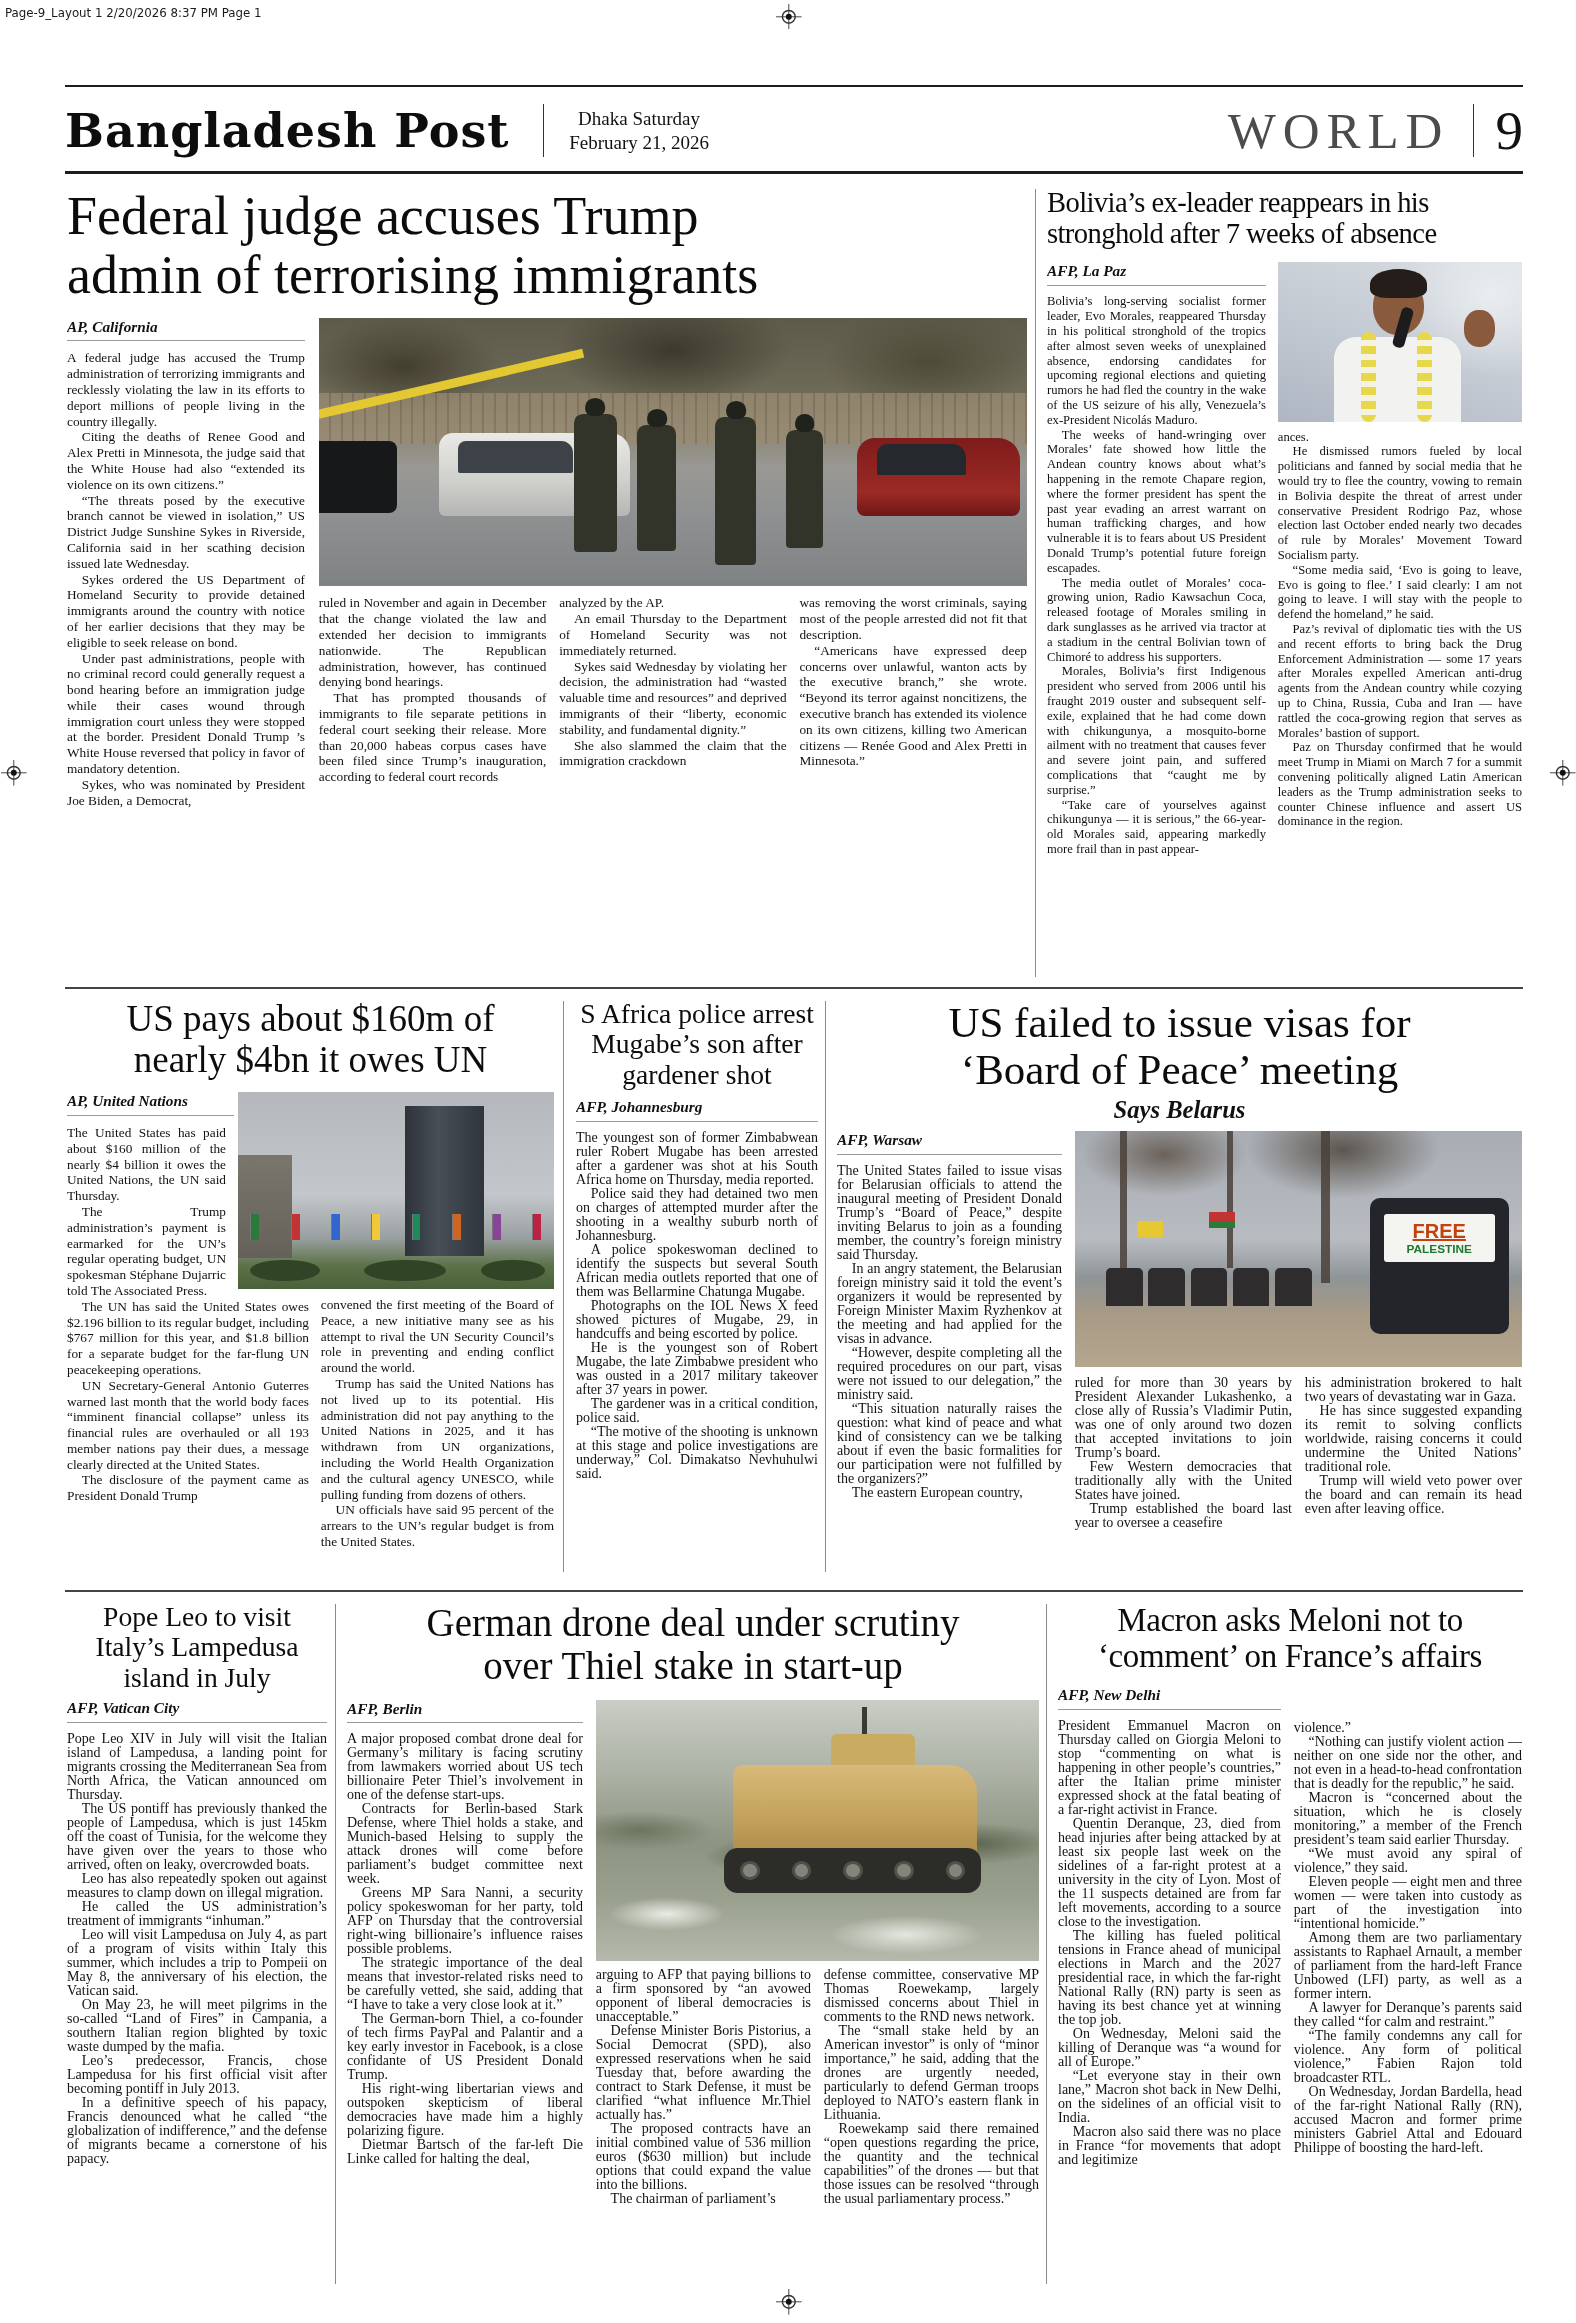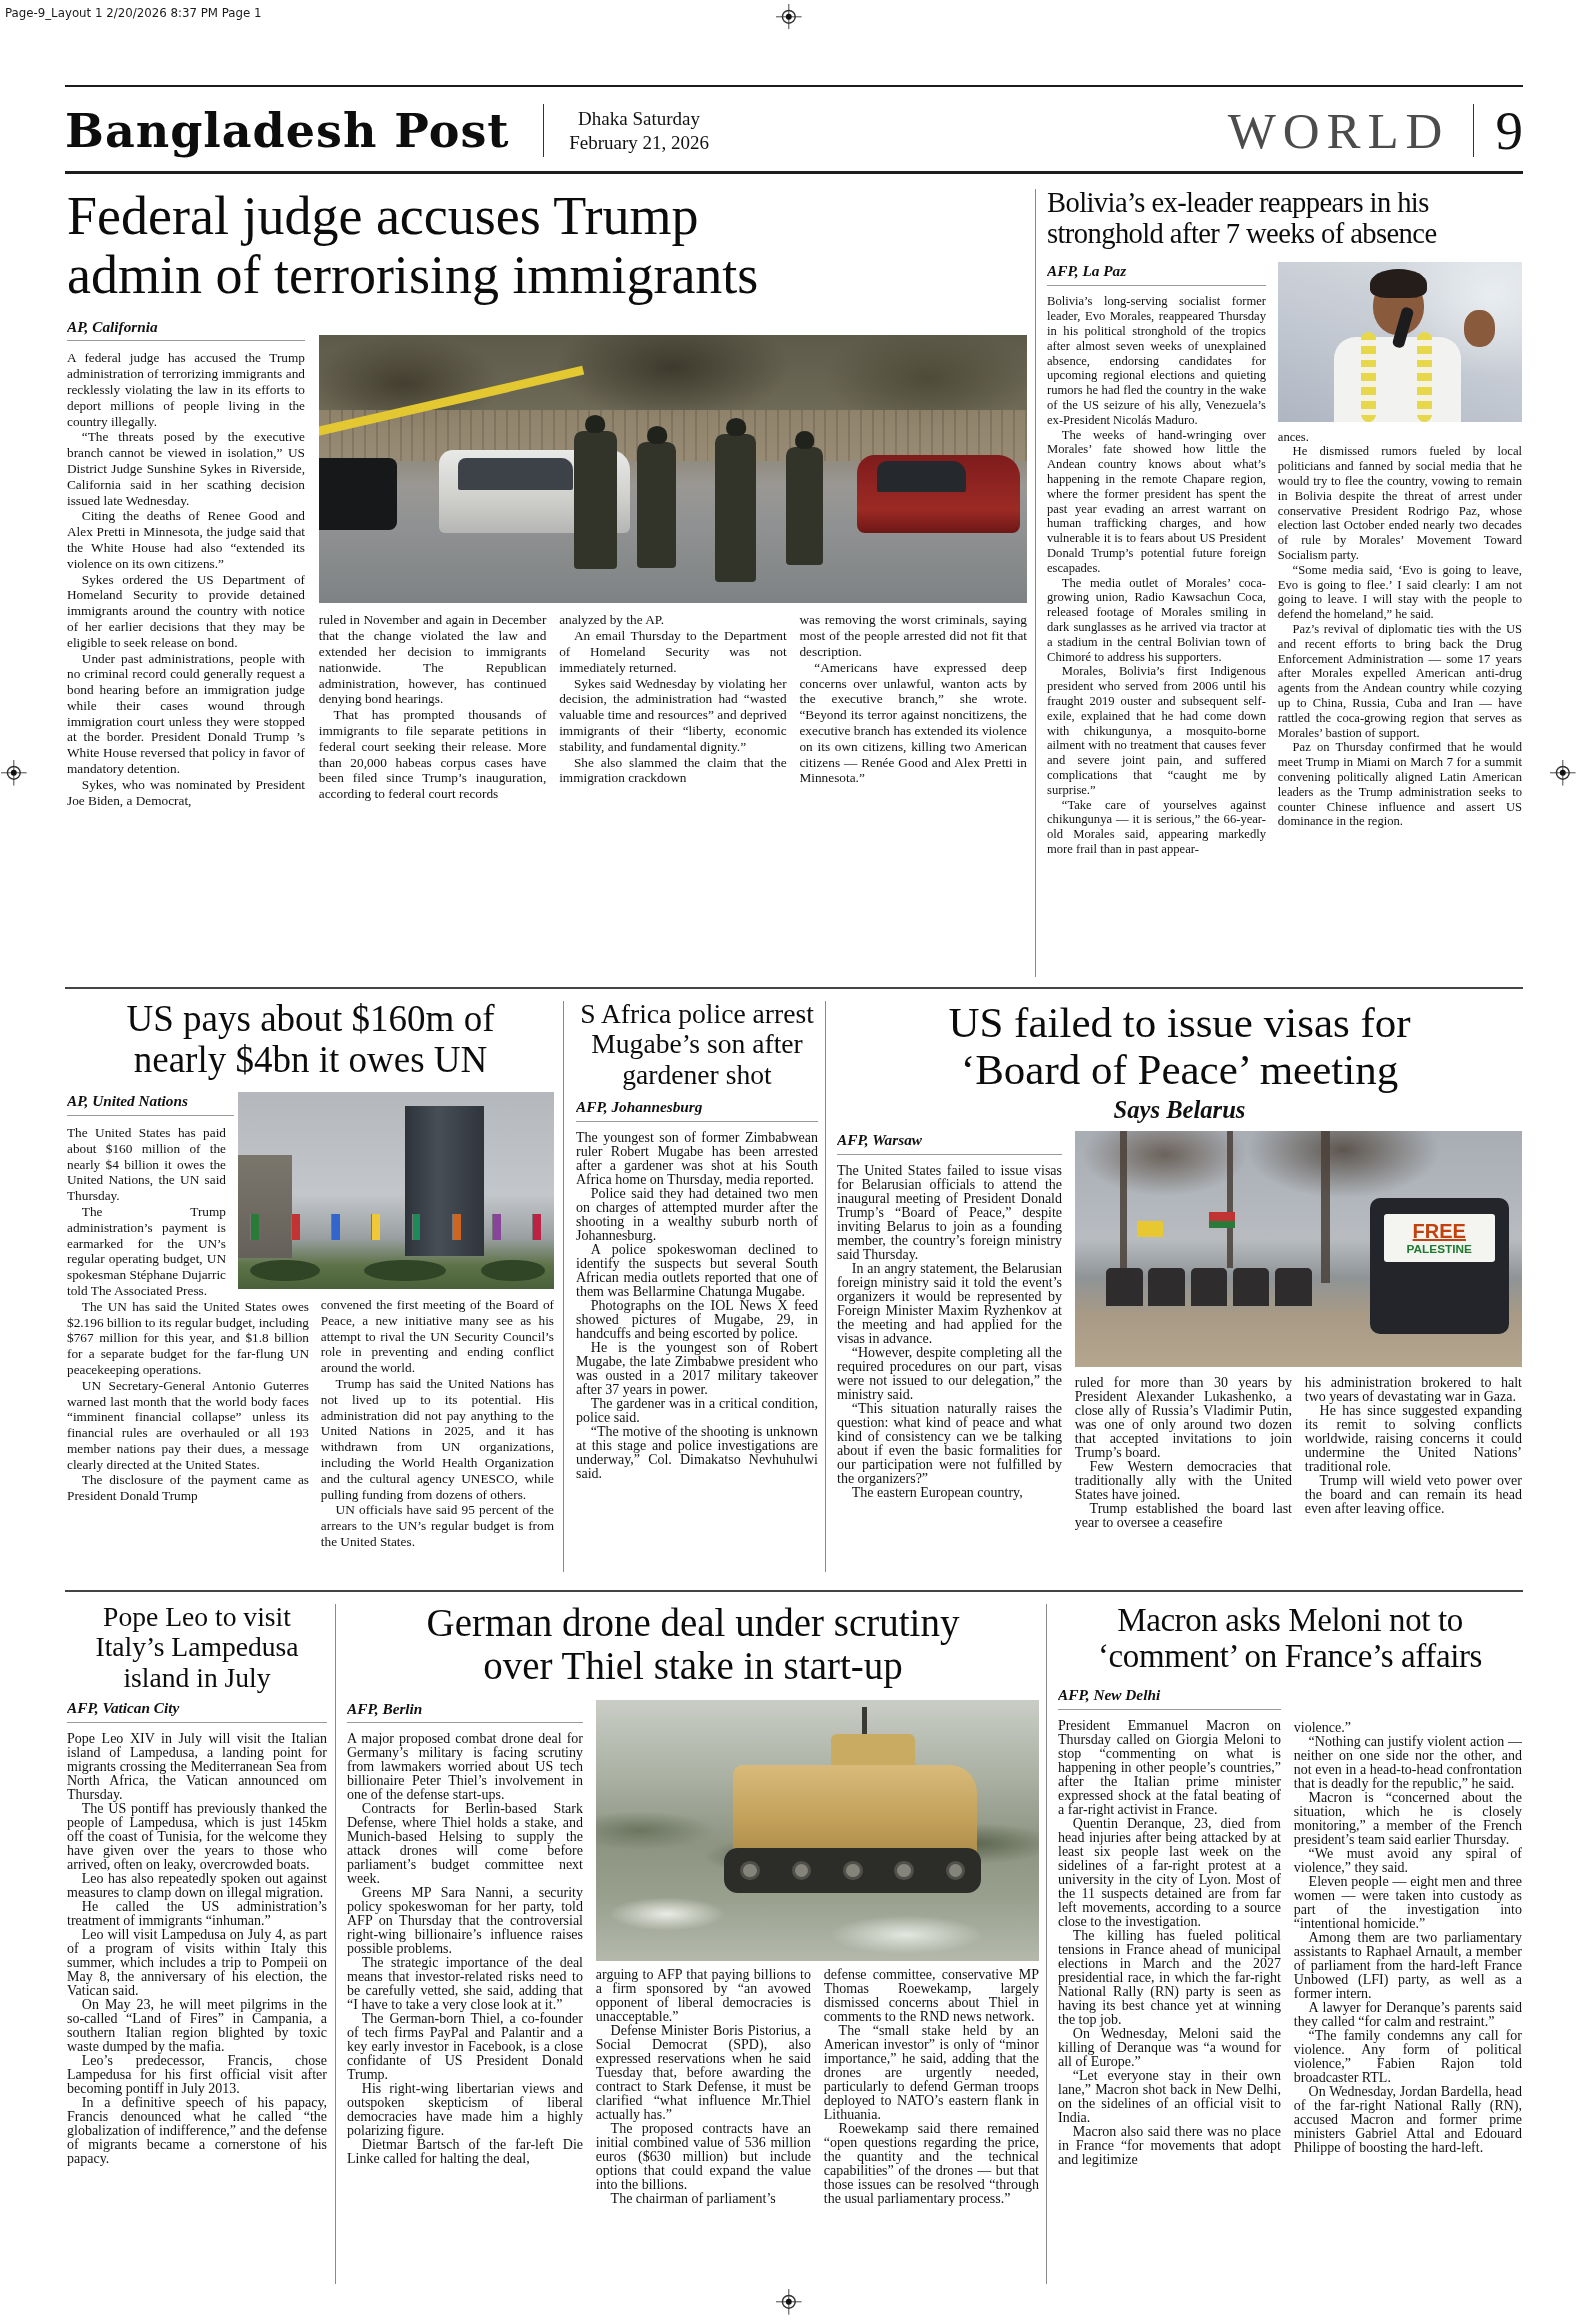--- a/index.html
+++ b/index.html
@@ -191,28 +191,28 @@
 <div class="region" style="left:67px; top:187px; width:960px; height:798px;">
   <div class="hl" style="font-size:54px;">
     <span>Federal judge accuses Trump</span>
     <span>admin of terrorising immigrants</span>
   </div>
   <div class="body-flex">
     <div style="width:238px; flex:none;">
       <div class="byline">AP, California</div>
       <div class="paras flush-first">
           <p>A federal judge has accused the Trump administration of terrorizing immigrants and recklessly violating the law in its efforts to deport millions of people living in the country illegally.</p>
+          <p>Citing the deaths of Renee Good and Alex Pretti in Minnesota, the judge said that the White House had also “extended its violence on its own citizens.”</p>
           <p>“The threats posed by the executive branch cannot be viewed in isolation,” US District Judge Sunshine Sykes in Riverside, California said in her scathing decision issued late Wednesday.</p>
-          <p>Citing the deaths of Renee Good and Alex Pretti in Minnesota, the judge said that the White House had also “extended its violence on its own citizens.”</p>
           <p>Sykes ordered the US Department of Homeland Security to provide detained immigrants around the country with notice of her earlier decisions that they may be eligible to seek release on bond.</p>
           <p>Under past administrations, people with no criminal record could generally request a bond hearing before an immigration judge while their cases wound through immigration court unless they were stopped at the border. President Donald Trump ’s White House reversed that policy in favor of mandatory detention.</p>
           <p>Sykes, who was nominated by President Joe Biden, a Democrat,</p>
         </div>
     </div>
-    <div style="flex:1; min-width:0;margin-top:17px;">
+    <div style="flex:1; min-width:0;">
       <div class="photo ph-federal" style="margin-bottom:9.9px;">
         <i class="fence"></i>
         <i class="tape"></i>
         <i class="car-dark"></i>
         <i class="car-white">
             <i></i>
           </i>
         <i class="car-red">
             <i></i>
           </i>

